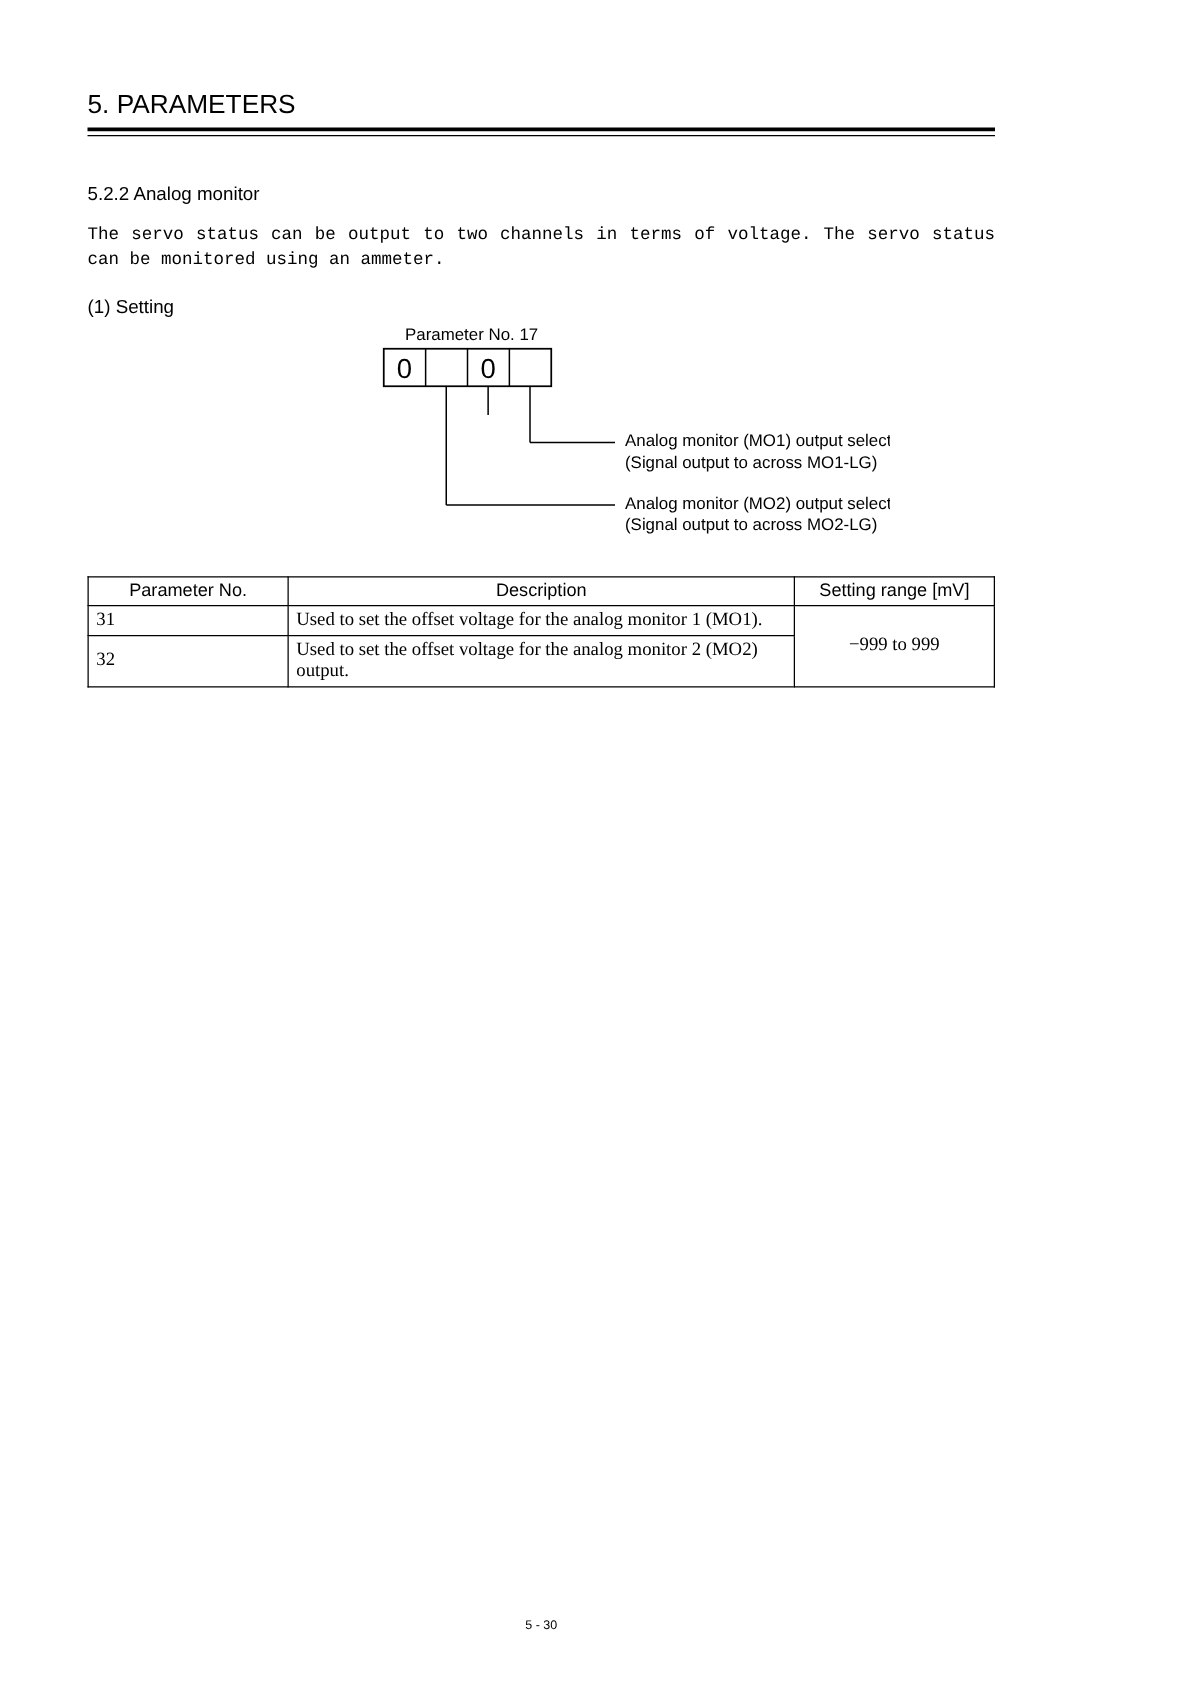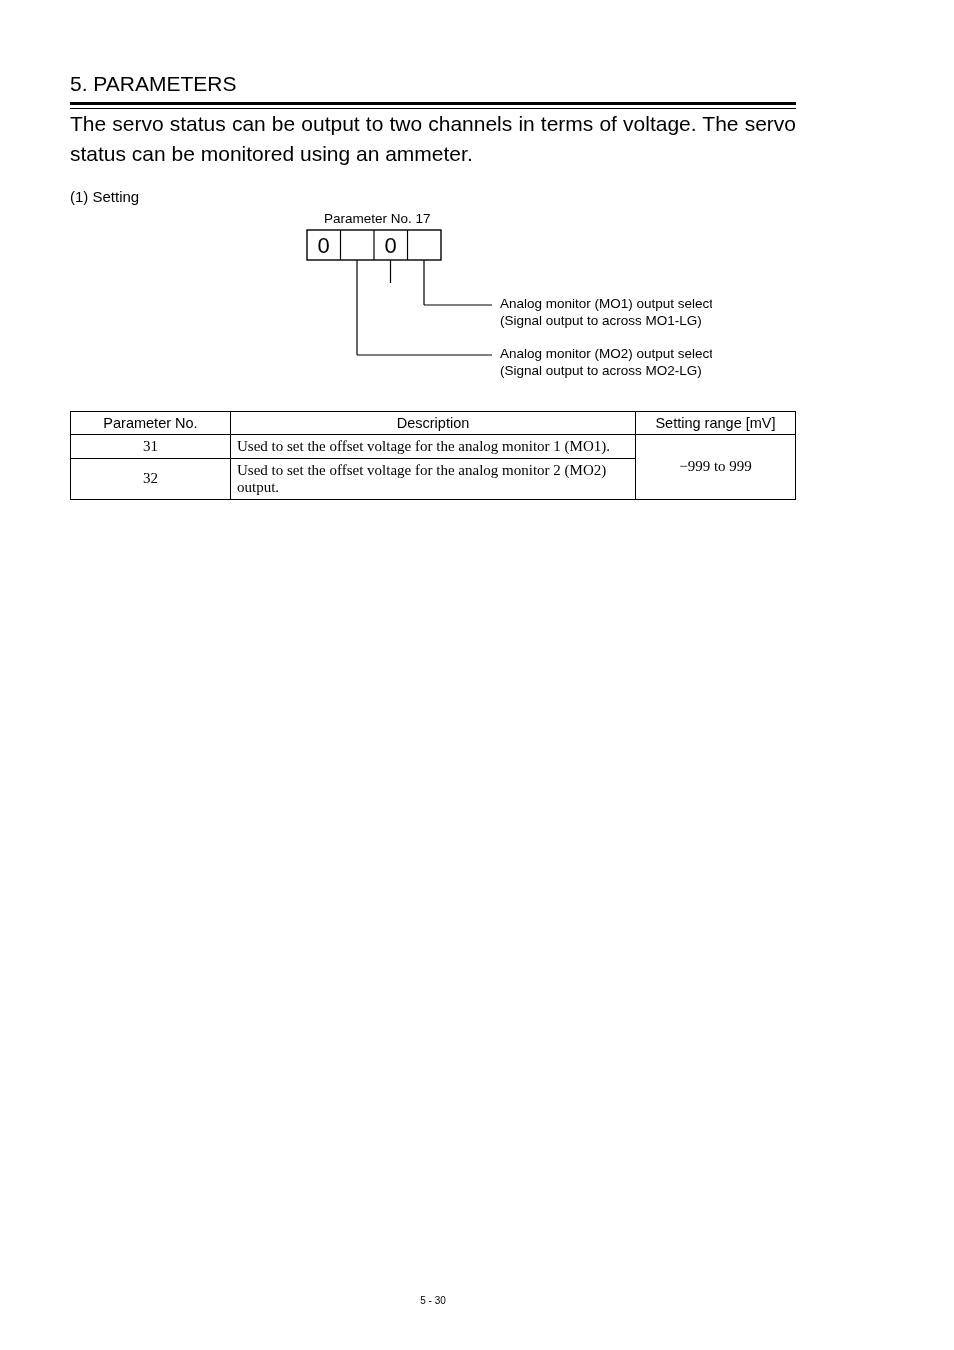--- a/index.html
+++ b/index.html
@@ -29,22 +29,22 @@
     height: 3px;
     margin: 0;
   }
   .subsection {
     font-family: Arial, Helvetica, sans-serif;
     font-size: 15px;
     margin-top: 38px;
     margin-bottom: 14px;
   }
   .body-text {
-    font-family: Liberation Sans, sans-serif;
-    font-size: 21px;
+    font-family: Liberation Mono, monospace;
+    font-size: 14px;
     line-height: 1.45;
     text-align: justify;
     margin: 0 0 14px 0;
   }
   .item-heading {
     font-family: Arial, Helvetica, sans-serif;
     font-size: 15px;
     margin-top: 18px;
     margin-bottom: 4px;
   }
@@ -72,21 +72,21 @@
     border: 1px solid #000;
     padding: 3px 6px 3px 6px;
     vertical-align: middle;
   }
   table.param-table th {
     font-family: Arial, Helvetica, sans-serif;
     font-weight: 400;
     text-align: center;
     font-size: 14.5px;
   }
-  .col-no { width: 147px; text-align: center; }
+  .col-no { width: 147px; }
   .col-desc { text-align: left; }
   .col-range { width: 147px; text-align: center; }
   .page-number {
     position: absolute;
     bottom: 44px;
     left: 0;
     width: 100%;
     text-align: center;
     font-family: Arial, Helvetica, sans-serif;
     font-size: 10px;
@@ -95,20 +95,24 @@
   .svg-sans { font-family: Arial, Helvetica, sans-serif; }
 </style>
 </head>
 <body>
 
 <div class="page">
 
   <div class="section-header">5. PARAMETERS</div>
   <hr class="header-rule-thick">
 
+  <div class="subsection">
+    <span>5.2.2</span>
+    <span>Analog monitor</span>
+  </div>
 
   <p class="body-text">The servo status can be output to two channels in terms of voltage. The servo status can be monitored using an ammeter.</p>
 
   <div class="item-heading">(1) Setting</div>
 
   <div class="diagram-wrap">
     <svg width="600" height="180" viewBox="0 0 600 180">
 
       <text x="212" y="14" class="svg-sans" font-size="13.5">Parameter No. 17</text>
 

